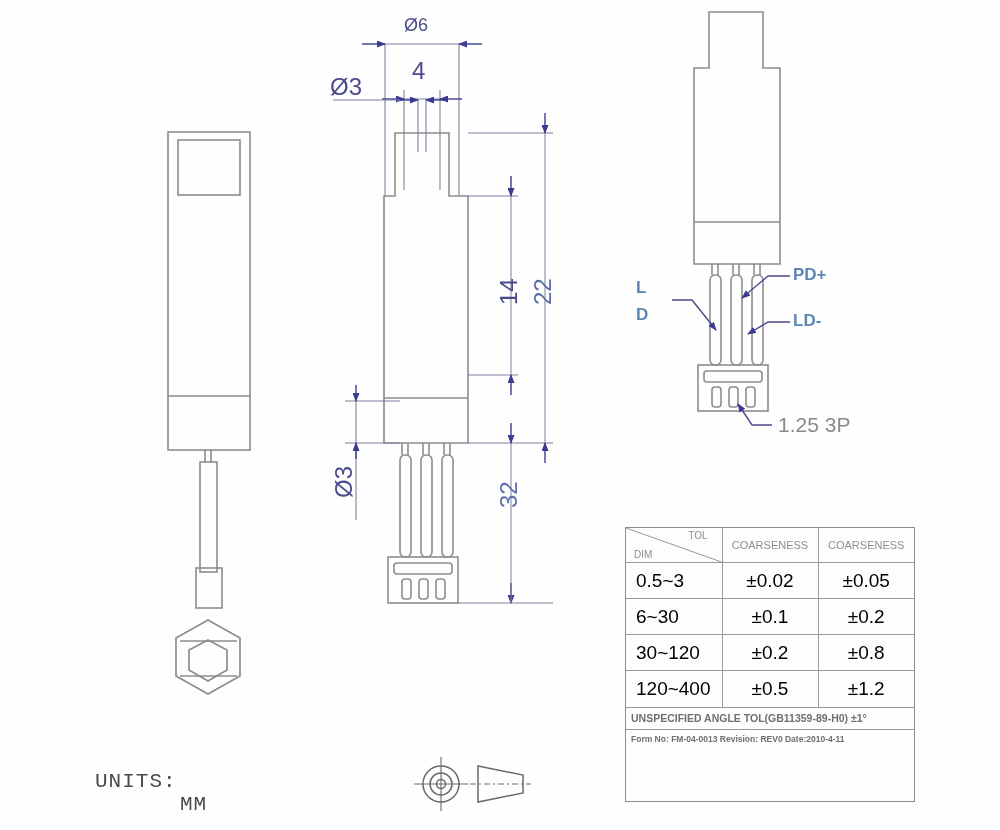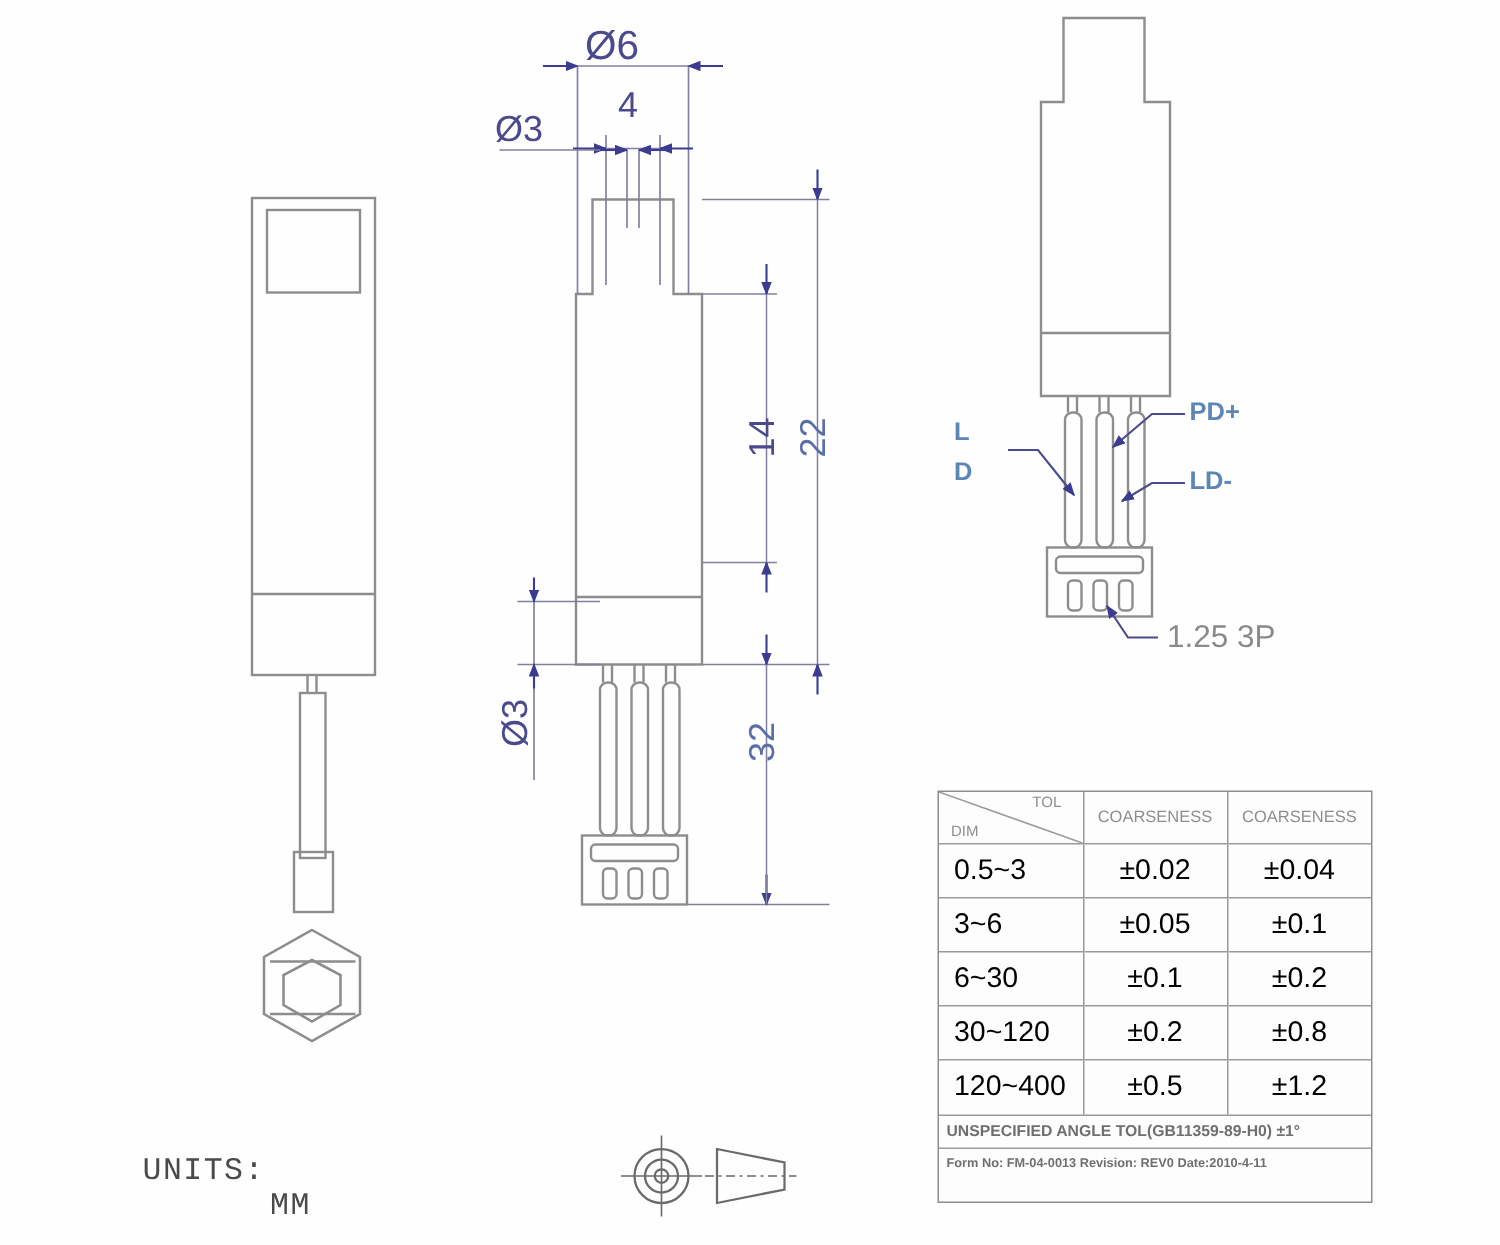--- a/index.html
+++ b/index.html
@@ -261,21 +261,21 @@
       <circle cx="441" cy="784" r="18"></circle>
       <circle cx="441" cy="784" r="11"></circle>
       <circle cx="441" cy="784" r="4.5"></circle>
       <line x1="414" y1="784" x2="468" y2="784" stroke-width="1.1"></line>
       <line x1="441" y1="757" x2="441" y2="811" stroke-width="1.1"></line>
       <path d="M 478,766 L 523,775 L 523,793 L 478,802 Z"></path>
       <line x1="470" y1="784" x2="531" y2="784" stroke-width="1.1" stroke-dasharray="6 3 2 3"></line>
     </g>
   </svg>
 
-  <div class="dim" style="left:390px; top:15px; font-size:27px;">Ø6</div>
+  <div class="dim" style="left:404px; top:15px; font-size:18px;">Ø6</div>
 
   <div class="dim" style="left:412px; top:57px; font-size:24px;">4</div>
 
   <div class="dim" style="left:330px; top:73px; font-size:24px;">Ø3</div>
 
   <div class="dim rot90" style="left:330px; top:498px; font-size:24px;">Ø3</div>
 
   <div class="dim rot90" style="left:495px; top:305px; font-size:24px;">14</div>
 
   <div class="dim rot90 blue" style="left:529px; top:305px; font-size:24px;">22</div>
@@ -305,26 +305,21 @@
             <span class="dc-dim">DIM</span>
           </div>
         </td>
         <td class="c1">COARSENESS</td>
         <td class="c2">COARSENESS</td>
       </tr>
 
       <tr>
         <td class="c0">0.5~3</td>
         <td class="c1">±0.02</td>
-        <td class="c2">±0.04</td>
-      </tr>
-      <tr>
-        <td class="c0">3~6</td>
-        <td class="c1">±0.05</td>
-        <td class="c2">±0.1</td>
+        <td class="c2">±0.05</td>
       </tr>
       <tr>
         <td class="c0">6~30</td>
         <td class="c1">±0.1</td>
         <td class="c2">±0.2</td>
       </tr>
       <tr>
         <td class="c0">30~120</td>
         <td class="c1">±0.2</td>
         <td class="c2">±0.8</td>

